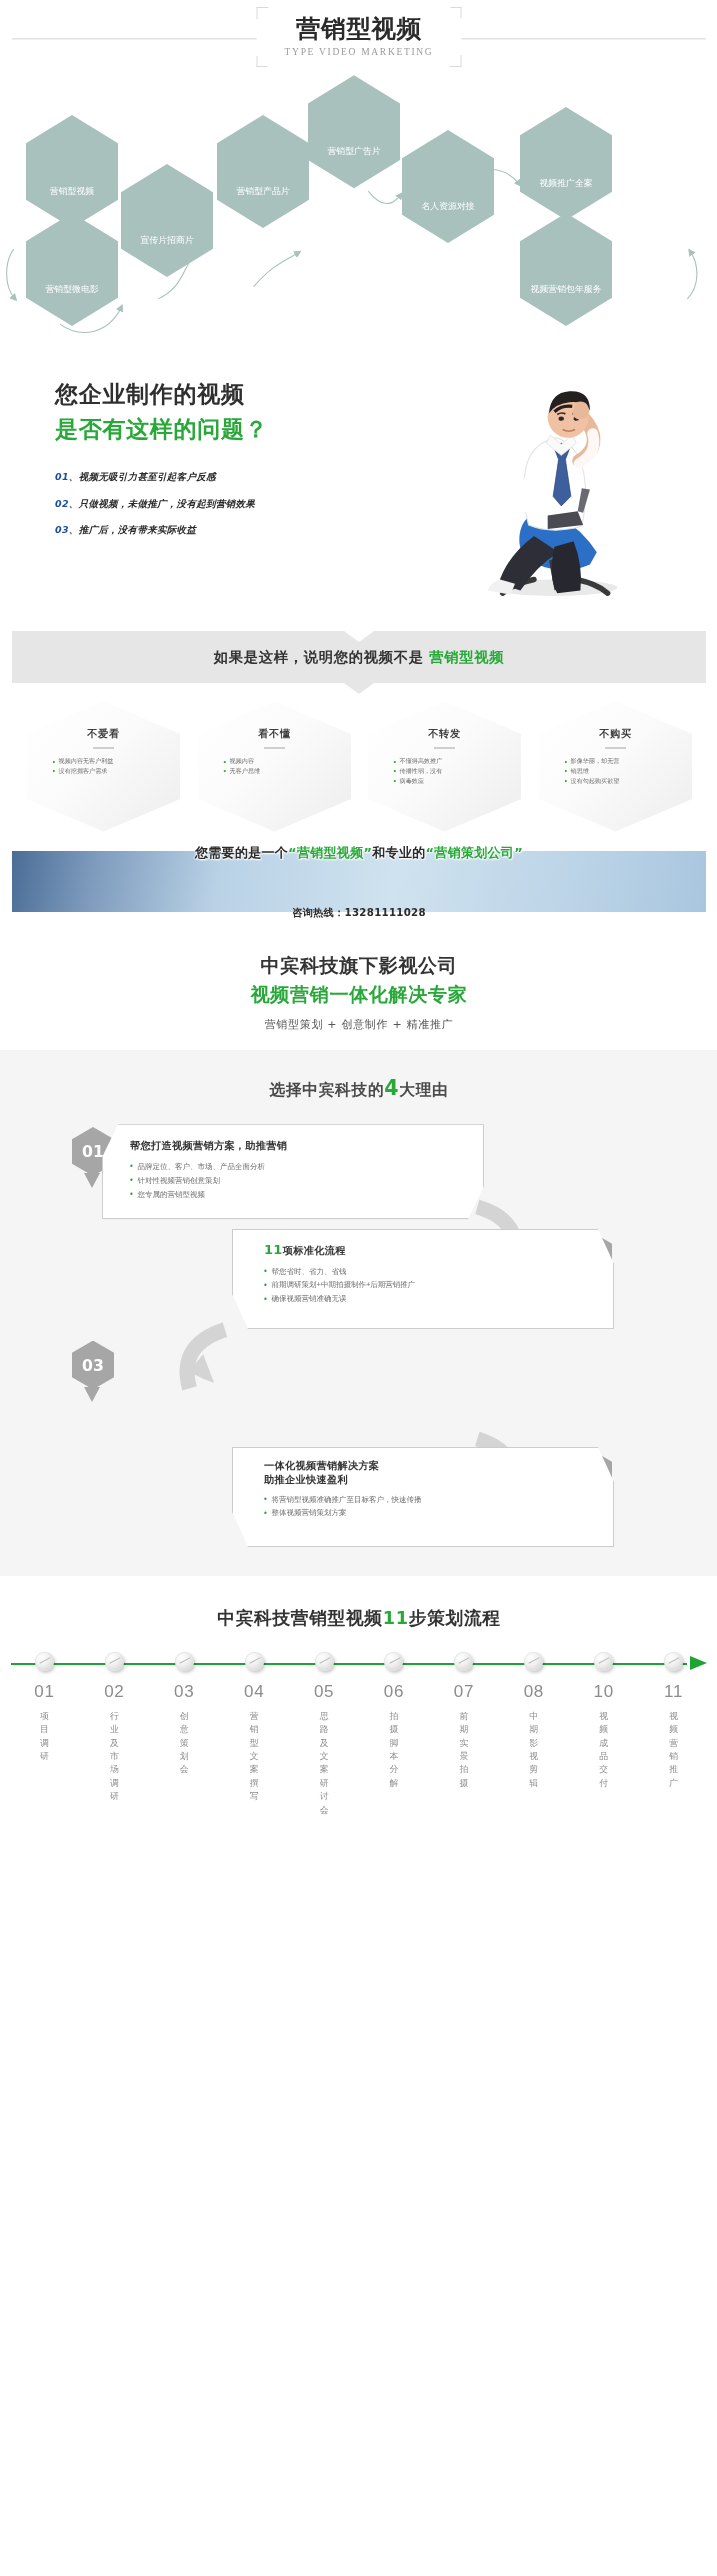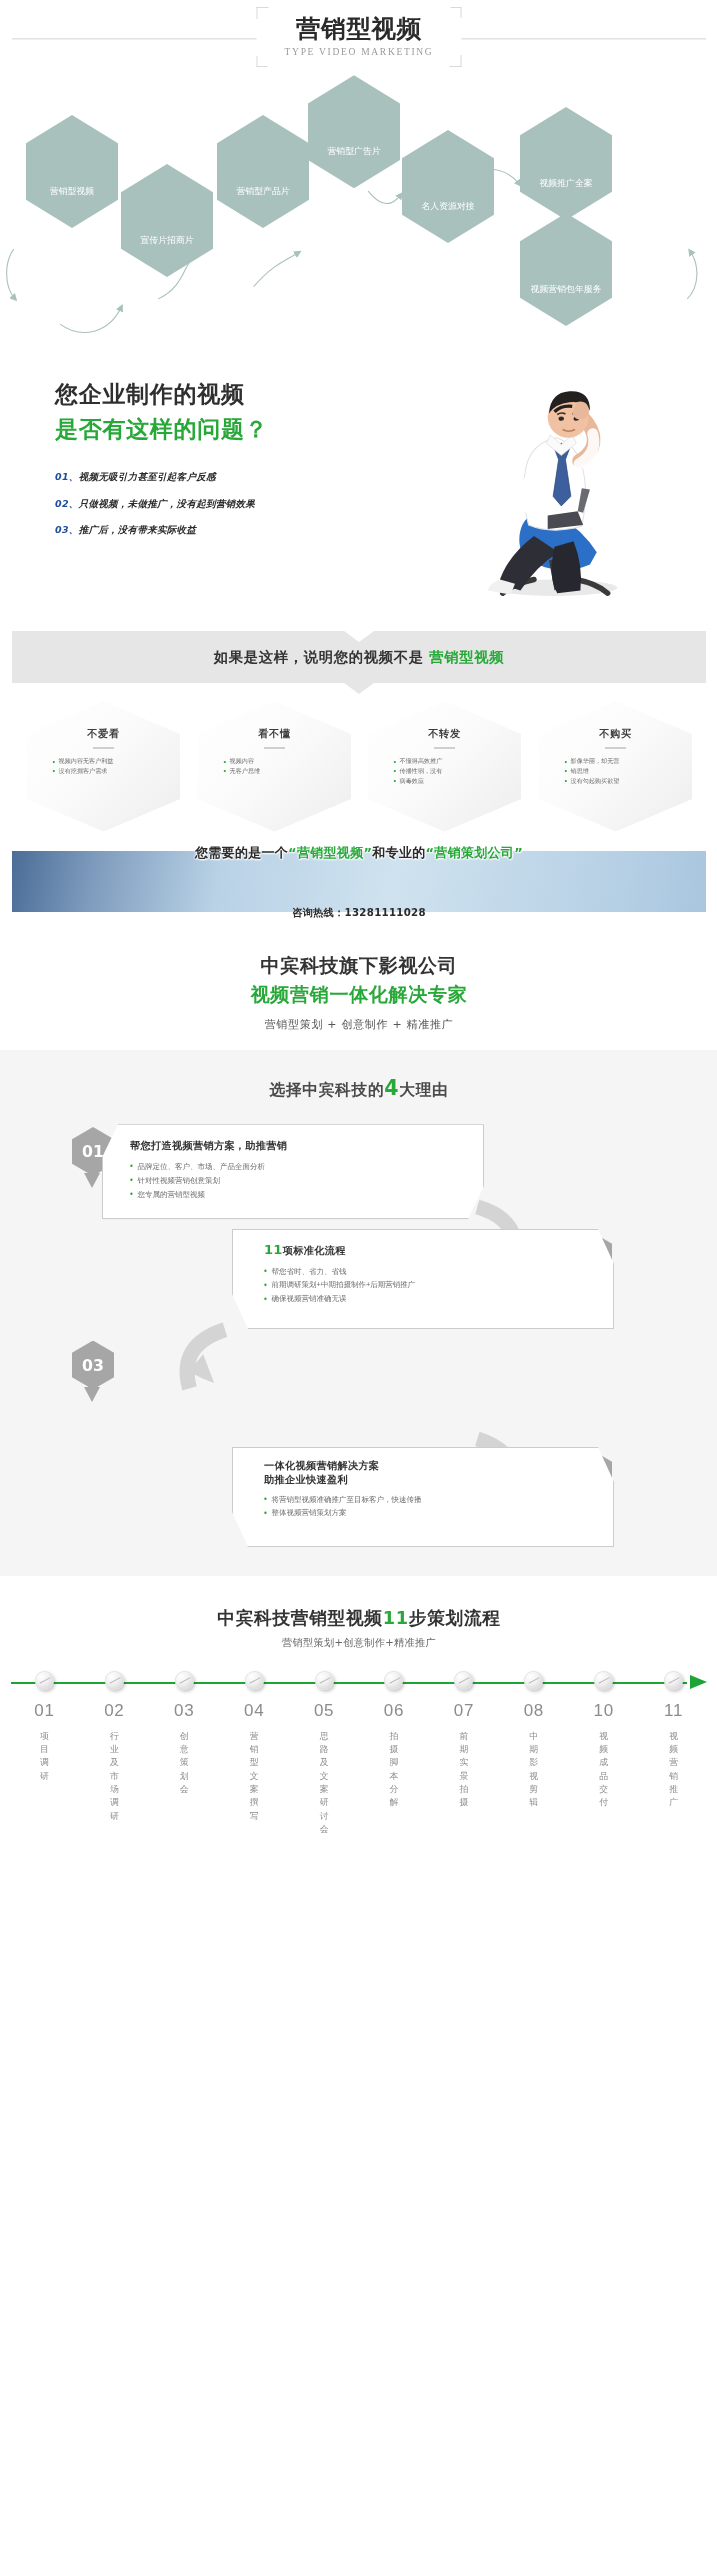--- a/index.html
+++ b/index.html
@@ -202,20 +202,23 @@
         <marker id="ah" markerWidth="7" markerHeight="7" refX="4" refY="3.5" orient="auto">
           <path d="M0,0 L7,3.5 L0,7 z" fill="#a8c1bd"></path>
         </marker>
       </defs>
     </svg>
 
     <div class="hex" style="left:26px;top:33px;width:92px;height:113px;font-size:8.9px;">
       <span>营销型视频</span>
     </div>
 
+    <div class="hex" style="left:26px;top:131px;width:92px;height:113px;font-size:8.9px;">
+      <span>营销型微电影</span>
+    </div>
 
     <div class="hex" style="left:121px;top:82px;width:92px;height:113px;font-size:8.9px;">
       <span>宣传片招商片</span>
     </div>
 
     <div class="hex" style="left:217px;top:33px;width:92px;height:113px;font-size:8.9px;">
       <span>营销型产品片</span>
     </div>
 
     <div class="hex" style="left:308px;top:-6.8px;width:92px;height:113px;font-size:8.9px;">
@@ -417,21 +420,20 @@
         <div class="r-li">将营销型视频准确推广至目标客户，快速传播</div>
         <div class="r-li">整体视频营销策划方案</div>
       </div>
     </div>
   </div>
 
   <div class="flow-head">
     <div class="f-l1">
       <span>中宾科技营销型视频</span><em>11</em><span>步策划流程</span>
     </div>
-    <div class="f-l2">营销型策划+创意制作+精准推广</div>
   </div>
 
   <div class="timeline">
     <div class="tl-line"></div>
     <div class="tl-arrow"></div>
     <div class="steps">
       <div class="step">
         <div class="dot"></div>
         <div class="s-num">01</div>
         <div class="s-label">项目调研</div>

